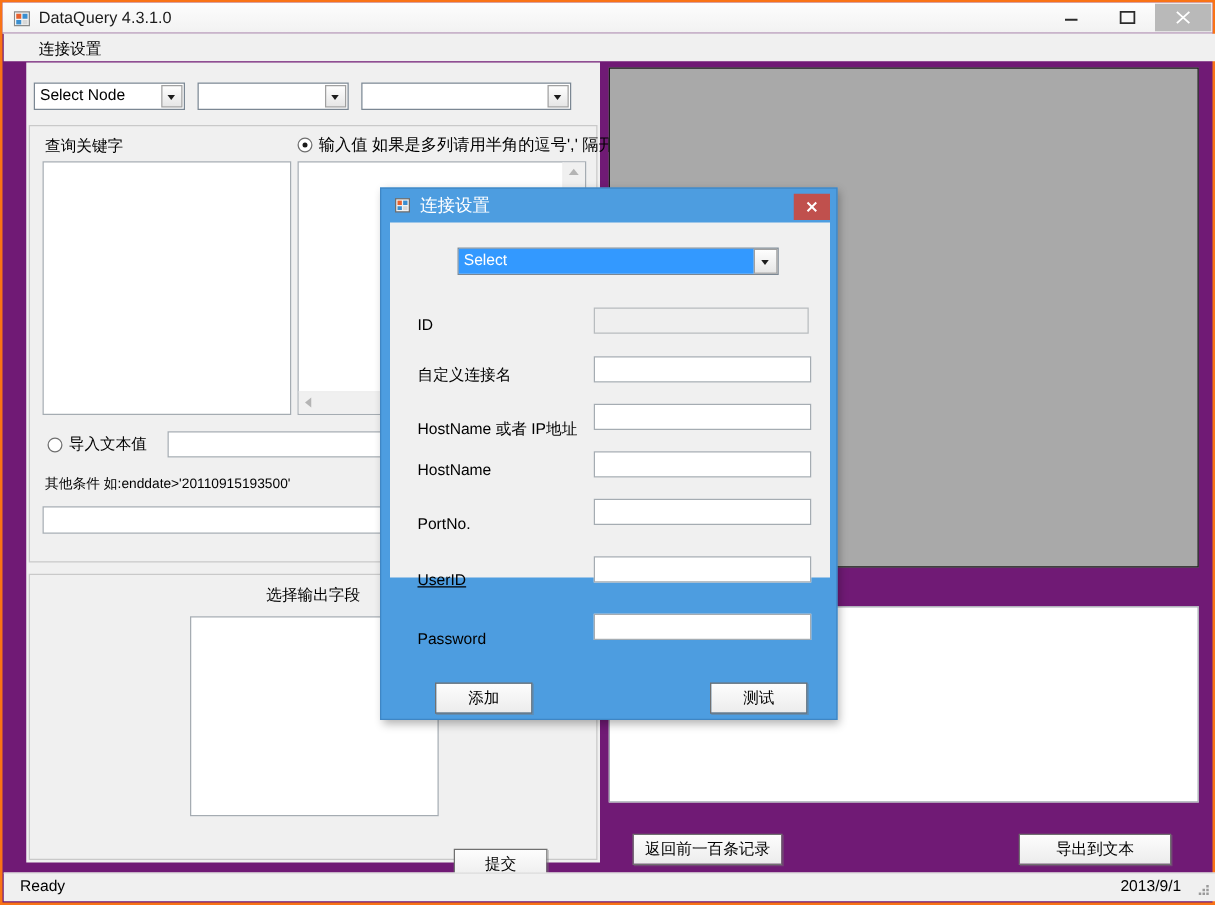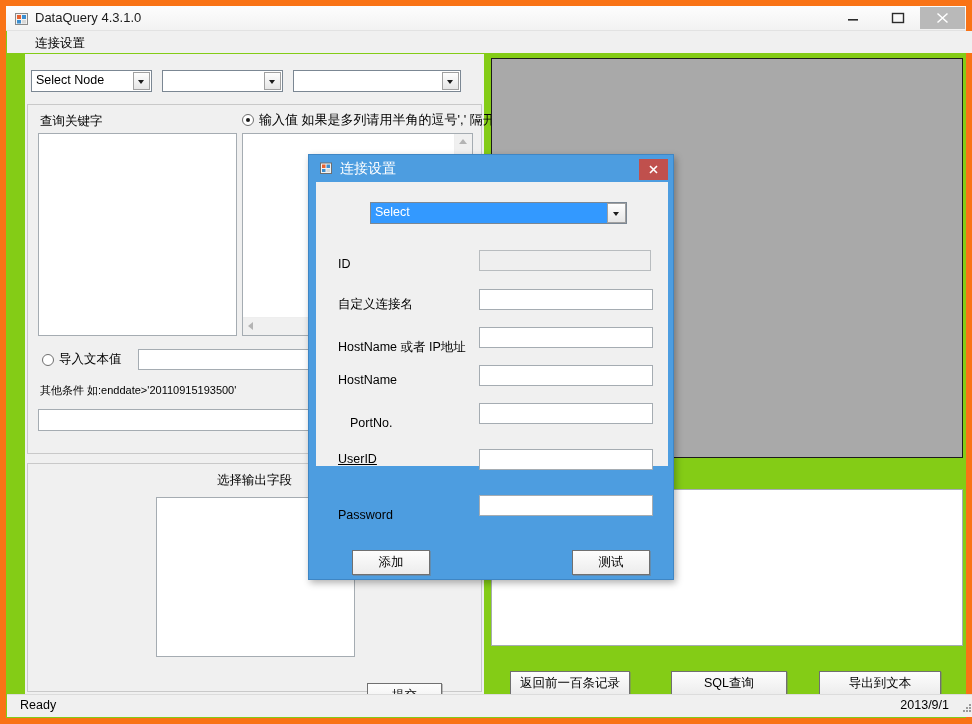--- a/index.html
+++ b/index.html
@@ -15,22 +15,22 @@
     color: #000000;
     overflow: hidden;
     -webkit-font-smoothing: none;
   }
 
   
   #app-window {
     position: absolute;
     left: 0; top: 0;
     width: 972px; height: 724px;
-    background: #84cc16;
-    border: 6px solid #f97316;
+    background: #701a75;
+    border: 2px solid #f97316;
     box-sizing: border-box;
   }
 
   
   #title-bar {
     position: absolute;
     left: 0; top: 0;
     width: 100%;
     height: 25px;
     background: linear-gradient(#fdfdfd, #f2f2f2);
@@ -546,21 +546,20 @@
     <div id="output-group">
       <span id="label-output">选择输出字段</span>
       <div id="list-output"></div>
       <div class="wbtn" id="btn-submit">提交</div>
     </div>
   </div>
 
   <div id="grid-view"></div>
   <div id="result-textbox"></div>
   <div class="wbtn" id="btn-prev100">返回前一百条记录</div>
-  <div class="wbtn" id="btn-sqlquery">SQL查询</div>
   <div class="wbtn" id="btn-export">导出到文本</div>
 
   <div id="status-bar">
     <span id="status-text">Ready</span>
     <span id="status-date">2013/9/1</span>
     <span id="grip">
       <svg width="12" height="12" viewBox="0 0 12 12">
         <g fill="#9a9a9a">
           <rect x="8" y="2" width="2" height="2"></rect>
           <rect x="5" y="5" width="2" height="2"></rect>
@@ -604,24 +603,24 @@
 
       <span class="f-label" style="left:22px; top:114px;">自定义连接名</span>
       <div class="f-input" style="left:163px; top:107px; width:174px;"></div>
 
       <span class="f-label" style="left:22px; top:157px;">HostName 或者 IP地址</span>
       <div class="f-input" style="left:163px; top:145px; width:174px;"></div>
 
       <span class="f-label" style="left:22px; top:191px;">HostName</span>
       <div class="f-input" style="left:163px; top:183px; width:174px;"></div>
 
-      <span class="f-label" style="left:22px; top:234px;margin-left:12px;">PortNo.</span>
+      <span class="f-label" style="left:22px; top:234px;">PortNo.</span>
       <div class="f-input" style="left:163px; top:221px; width:174px;"></div>
 
-      <span class="f-label" style="left:22px; top:270px;text-decoration:underline;">UserID</span>
+      <span class="f-label" style="left:22px; top:279px;text-decoration:underline;">UserID</span>
       <div class="f-input" style="left:163px; top:267px; width:174px;"></div>
 
       <span class="f-label" style="left:22px; top:326px;">Password</span>
       <div class="f-input" style="left:163px; top:313px; width:174px;"></div>
 
       <div class="wbtn" id="modal-btn-add">添加</div>
       <div class="wbtn" id="modal-btn-test">测试</div>
     </div>
   </div>
 

